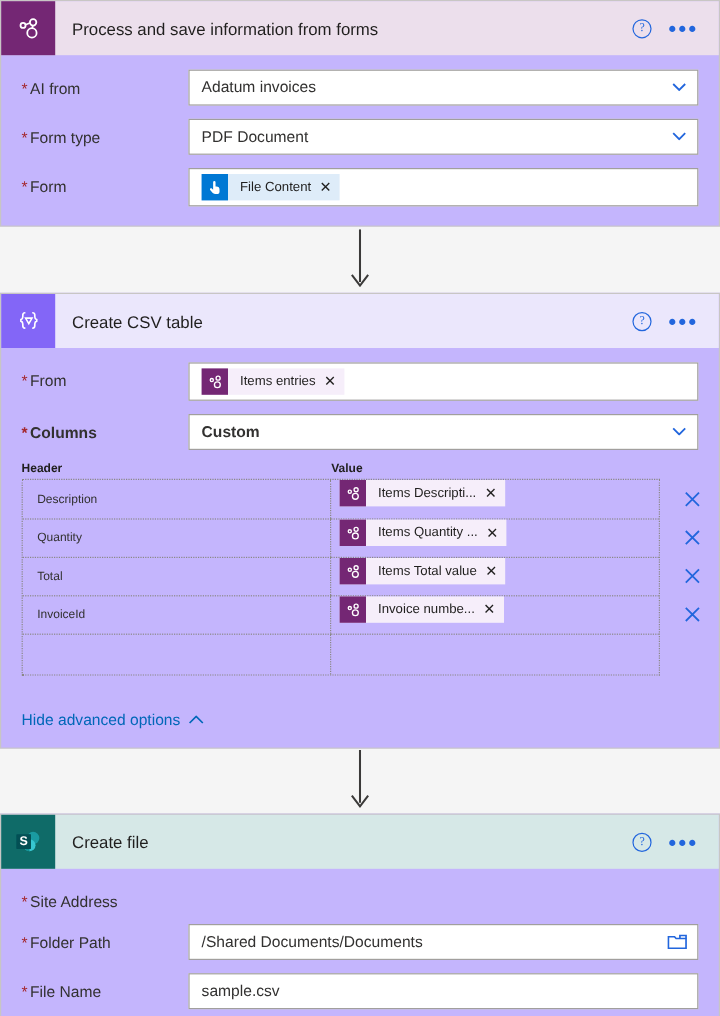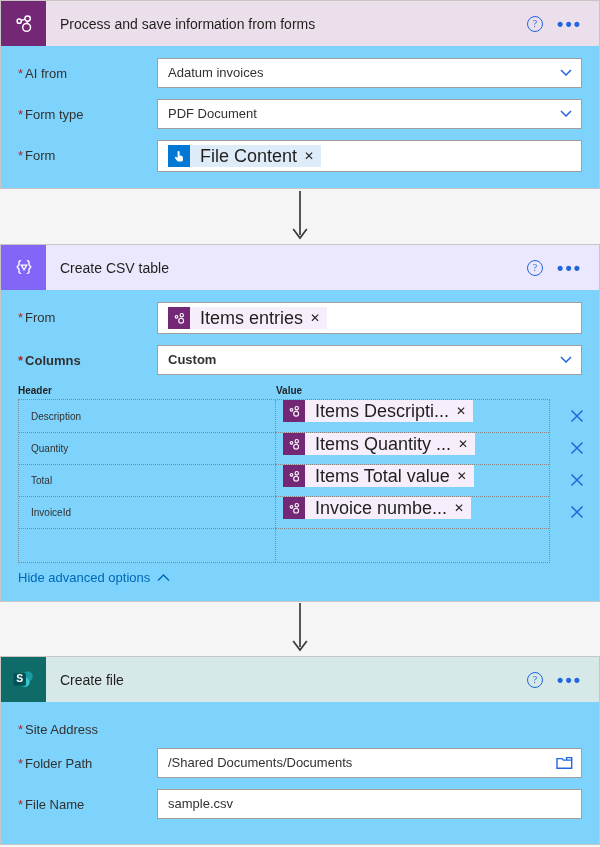--- a/index.html
+++ b/index.html
@@ -13,21 +13,21 @@
     font-family: "Liberation Sans", sans-serif;
     font-size: 13px;
     color: #333333;
     overflow: hidden;
   }
 
   .flow { width: 600px; }
 
   
   .card {
-    background: #7dd3fc;
+    background: #c4b5fd;
     border: 1px solid #c8c6c4;
     box-sizing: border-box;
   }
   .card-header {
     display: flex;
     align-items: center;
     height: 45px;
     box-sizing: border-box;
   }
   .card-icon {
@@ -142,21 +142,21 @@
   }
   .token-icon {
     width: 22px; height: 22px;
     flex: 0 0 22px;
     display: flex; align-items: center; justify-content: center;
   }
   .token-icon.purple { background: #742774; }
   .token-icon.blue   { background: #0078d4; }
   .token.blue-token  { background: #deecf9; }
   .token-label {
-    font-size: 18px;
+    font-size: 11px;
     color: #201f1e;
     padding: 0 5px 0 10px;
     white-space: nowrap;
     overflow: hidden;
   }
   .token-x {
     font-size: 12px;
     color: #201f1e;
     padding: 0 7px 0 2px;
     line-height: 22px;
@@ -237,21 +237,21 @@
     width: 16px; height: 16px;
     cursor: pointer;
   }
   .kv-row.empty .kv-key, .kv-row.empty .kv-val { height: 34px; }
 
   
   .adv-link {
     display: flex;
     align-items: center;
     gap: 7px;
-    margin-top: 7px;
+    margin-top: 29px;
     margin-bottom: 2px;
     color: #0067b8;
     font-size: 13px;
     cursor: pointer;
     width: max-content;
   }
 
   
   .connector {
     height: 55px;

